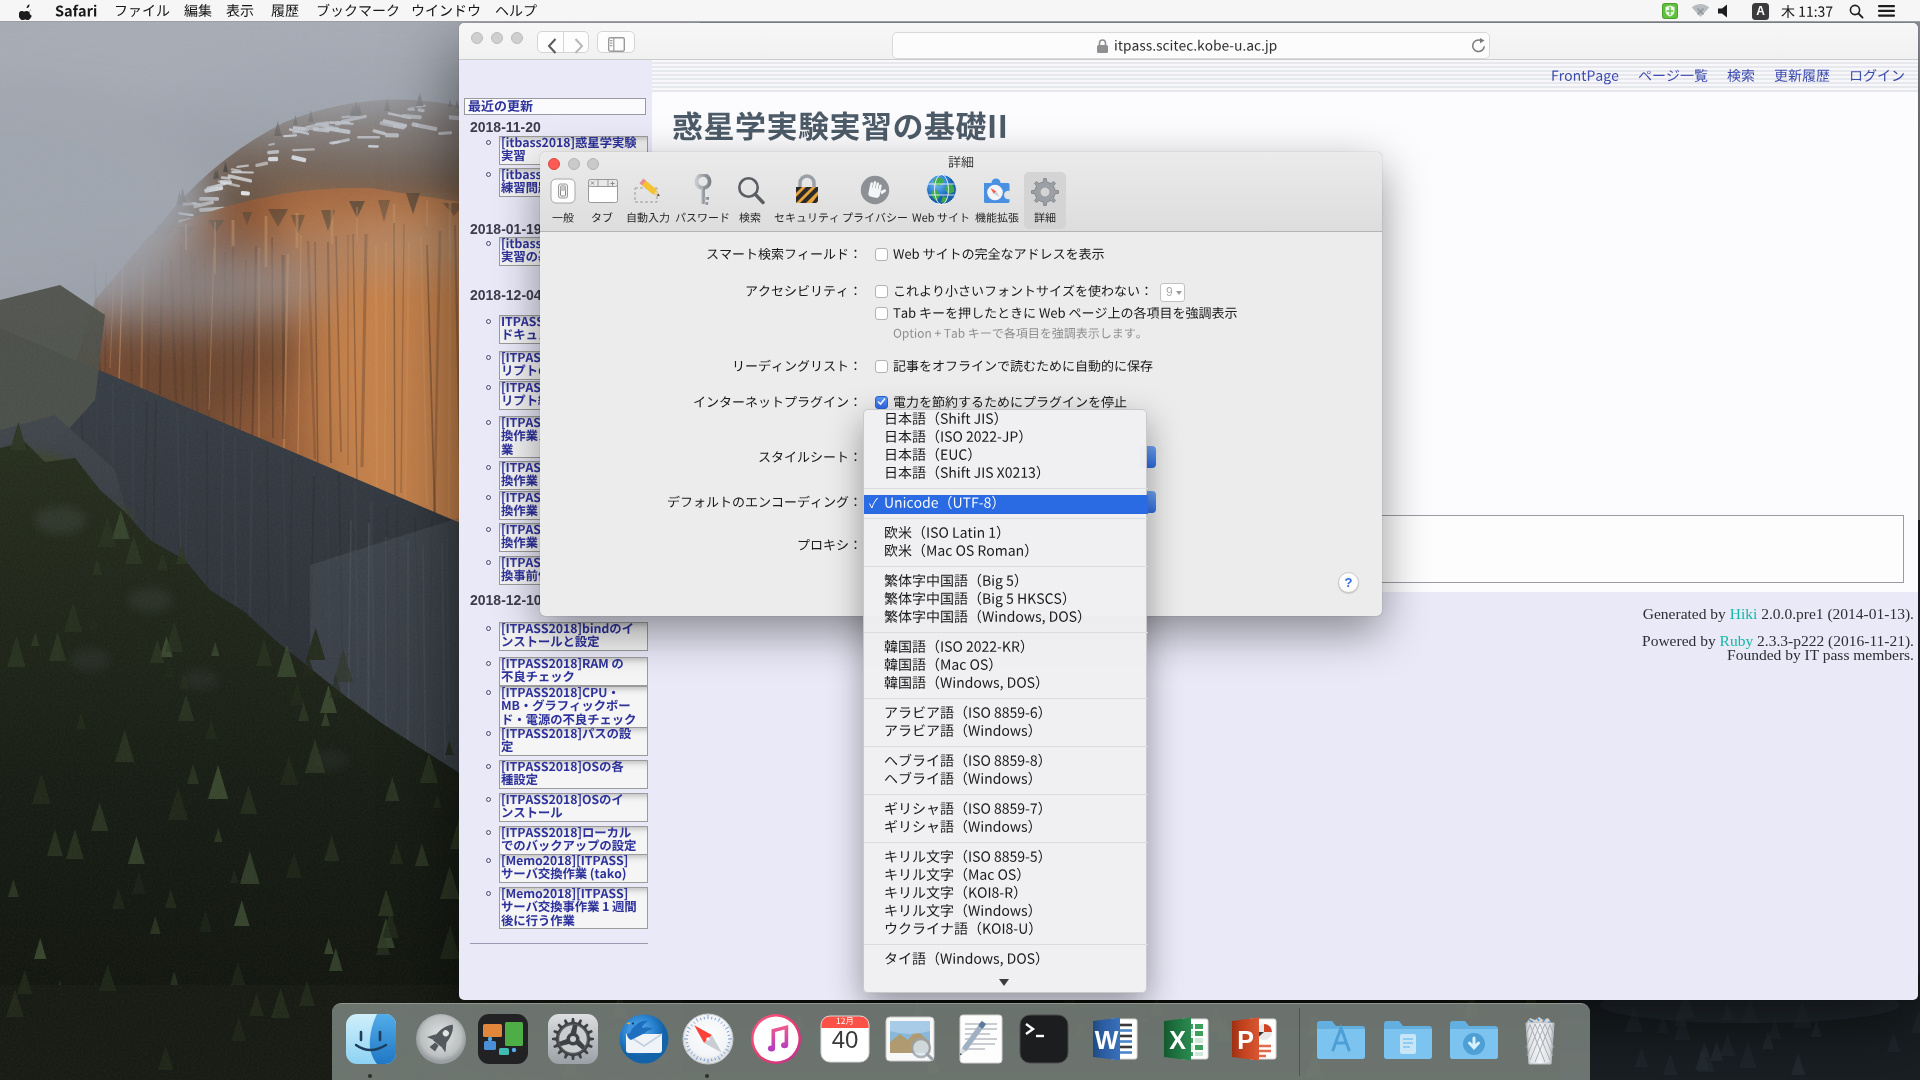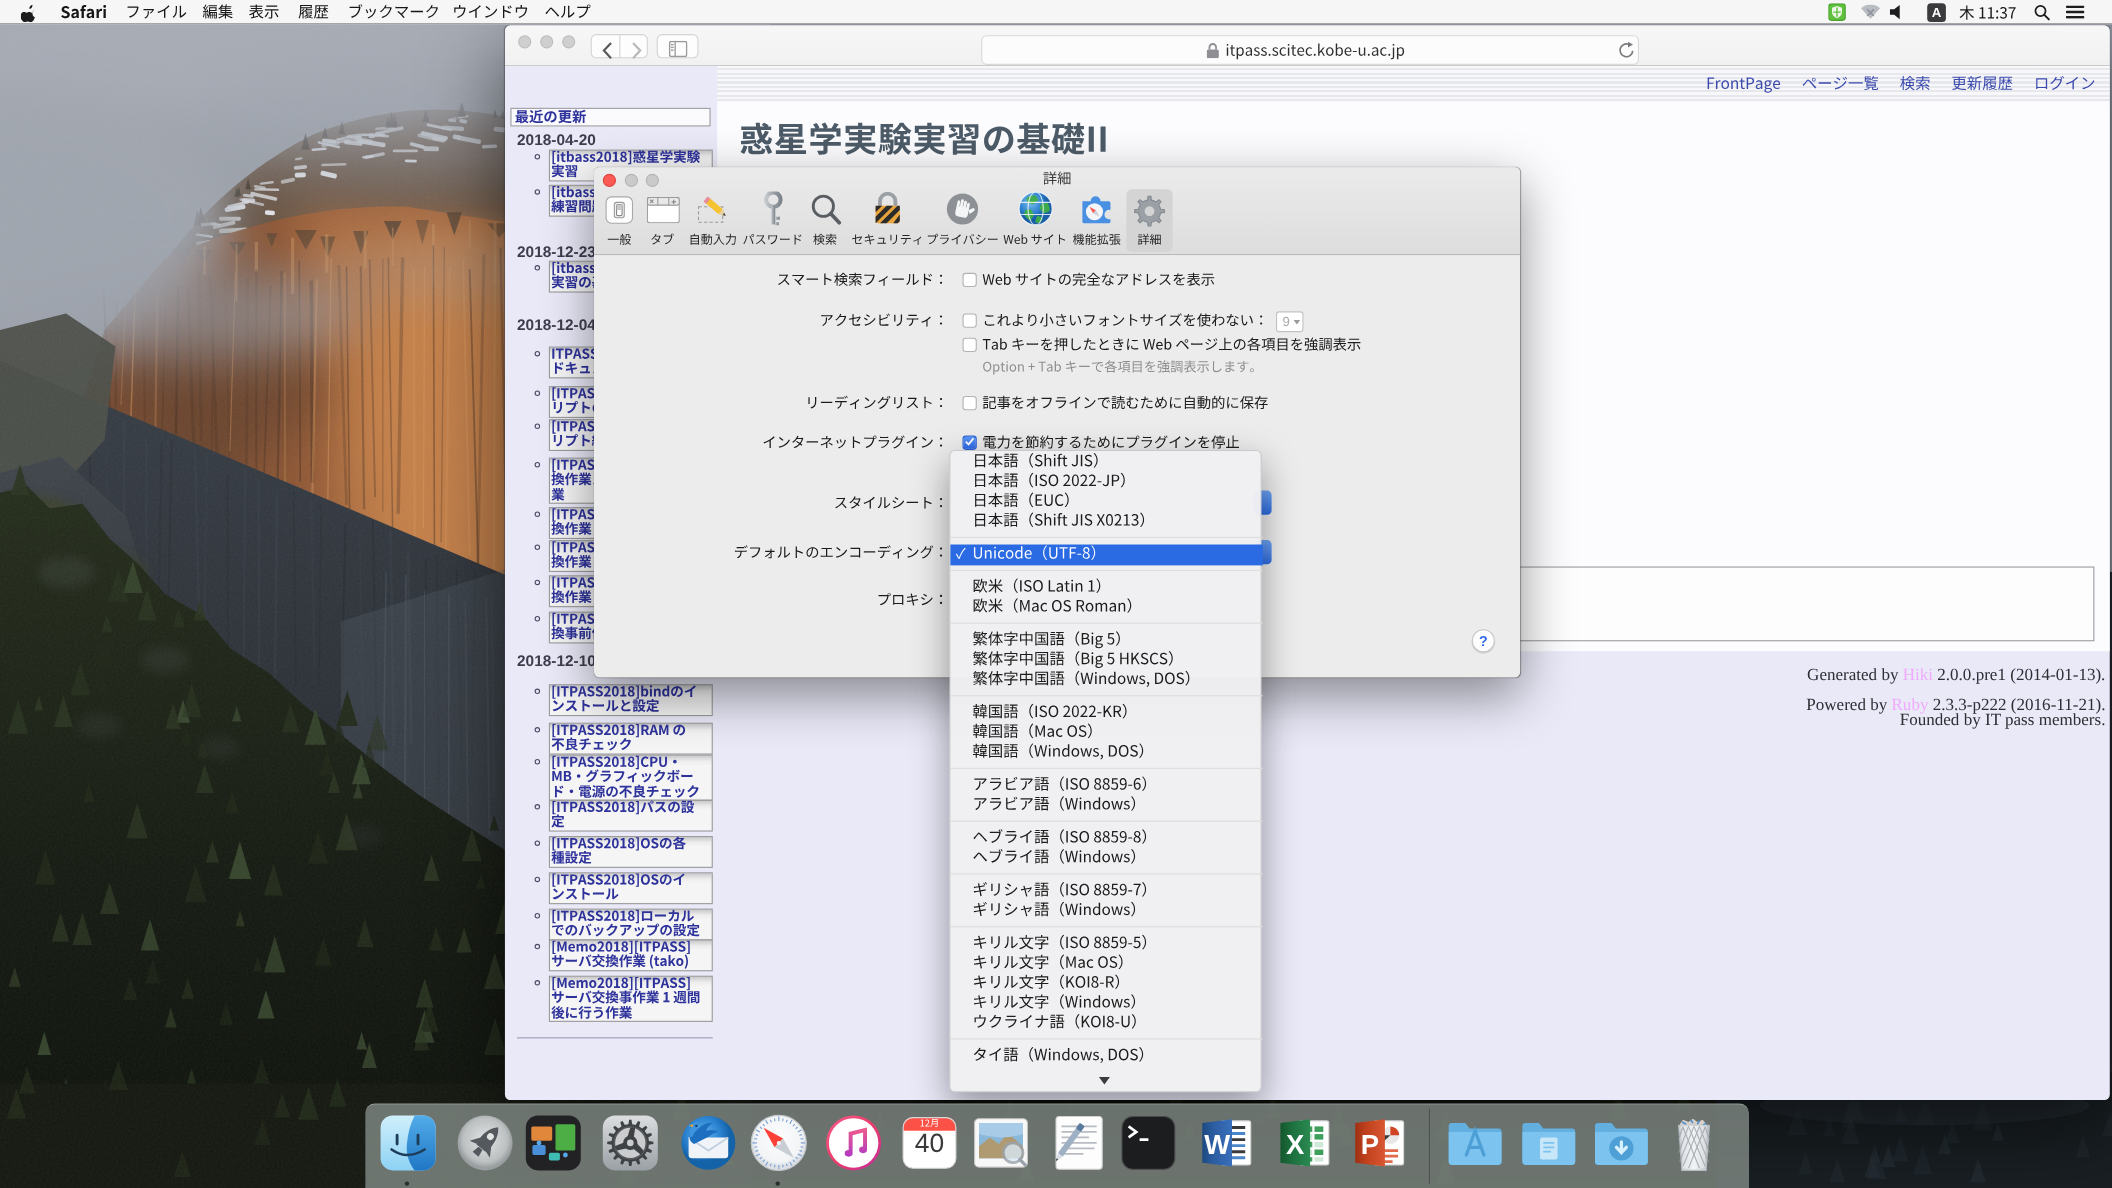--- a/index.html
+++ b/index.html
@@ -16,21 +16,21 @@
 #urlfield{position:absolute;left:433px;top:9px;width:598px;height:27px;background:#fcfcfc;border:1px solid #d9d9d9;border-radius:5px}
 #stripes{position:absolute;left:193px;top:37px;width:1266px;height:32px;background:repeating-linear-gradient(180deg,#f8f8fa 0 2px,#e7e7ee 2px 4px)}
 #mainwhite{position:absolute;left:193px;top:69px;width:1266px;height:500px;background:#fcfcfe}
 #formbox{position:absolute;left:209px;top:492px;width:1236px;height:68px;background:#fdfdfe;border:1px solid #9a9aa2}
 #sbhr{position:absolute;left:11px;top:920px;width:178px;height:1px;background:#9a9ab4}
 #sbhead{position:absolute;left:5px;top:75px;width:182px;height:17px;background:#fbfbfd;border:1px solid #9a9aa0}
 .sbdate{position:absolute;left:470px;width:110px;font-size:14px;font-weight:bold;color:#3d3d4e;z-index:12}
 .sbitem{position:absolute;left:499px;width:149px;background:linear-gradient(180deg,#c9c9c9 0,#ededed 5px,#f5f5f5 9px);border:1px solid #9b9b9b;z-index:11}
 .sbbul{position:absolute;left:486px;width:5px;height:5px;border:1.4px solid #4a4a66;border-radius:50%;z-index:11}
 .foot{position:absolute;right:6px;text-align:right;font-family:"Liberation Serif",serif;font-size:15.5px;color:#2d2d33;z-index:12}
-.foot a{color:#f0abfc}
+.foot a{color:#14b8a6}
 #dlg{position:absolute;left:540px;top:152px;width:842px;height:464px;border-radius:5px;background:#ececec;box-shadow:0 16px 46px rgba(0,0,0,.42),0 0 1px rgba(0,0,0,.45);z-index:20}
 #dlghead{position:absolute;left:0;top:0;width:100%;height:80px;background:linear-gradient(#ebebeb,#dddddd);border-bottom:1px solid #b4b4b4;border-radius:5px 5px 0 0}
 .dtl{position:absolute;top:6px;width:12px;height:12px;border-radius:6px;background:#cacaca;border:1px solid #b4b4b4}
 #dlgsel{position:absolute;left:484px;top:20px;width:42px;height:57px;background:#d4d4d4;border-radius:5px}
 .dsvg{position:absolute;z-index:21}
 .cb{position:absolute;width:13px;height:13px;background:#fff;border:1px solid #b2b2b2;border-radius:3px;z-index:21}
 .cbc{position:absolute;width:13px;height:13px;background:linear-gradient(#5a97f8,#2f6ae8);border:1px solid #2a62d8;border-radius:3px;z-index:21}
 #ninepop{position:absolute;left:1160px;top:283px;width:25px;height:19px;background:#fff;border:1px solid #c2c2c2;border-radius:3px;font-size:12px;color:#aaa;line-height:17px;padding-left:5px;z-index:21}
 #ninechev{position:absolute;right:2px;top:7px;width:0;height:0;border-left:3.5px solid transparent;border-right:3.5px solid transparent;border-top:4px solid #9a9a9a}
 #helpbtn{position:absolute;left:1338px;top:572px;width:21px;height:21px;border-radius:50%;background:#fdfdfd;border:1px solid #c8c8c8;box-shadow:0 1px 1px rgba(0,0,0,.15);color:#2f6ae8;font-size:13px;font-weight:bold;text-align:center;line-height:20px;z-index:21}
@@ -926,22 +926,22 @@
     </svg>
     <div id="stripes"></div>
     <div id="mainwhite"></div>
     <div id="formbox"></div>
     <div id="sbhr"></div>
     <div id="sbhead"></div>
   </div>
 <div class="foot" style="top:605px"><span>Generated by </span><a>Hiki</a><span> 2.0.0.pre1 (2014-01-13).</span></div>
 <div class="foot" style="top:632px"><span>Powered by </span><a>Ruby</a><span> 2.3.3-p222 (2016-11-21).</span></div>
 <div class="foot" style="top:646px"><span>Founded by IT pass members.</span></div>
-<div class="sbdate" style="top:119px">2018-04-20</div>
-<div class="sbdate" style="top:221px">2018-12-23</div>
+<div class="sbdate" style="top:119px">2018-11-20</div>
+<div class="sbdate" style="top:221px">2018-01-19</div>
 <div class="sbdate" style="top:287px">2018-12-04</div>
 <div class="sbdate" style="top:592px">2018-12-10</div>
 <div class="sbitem" style="top:136px;height:29px"></div>
 <div class="sbbul" style="top:140px"></div>
 <div class="sbitem" style="top:168px;height:29px"></div>
 <div class="sbbul" style="top:172px"></div>
 <div class="sbitem" style="top:237px;height:29px"></div>
 <div class="sbbul" style="top:241px"></div>
 <div class="sbitem" style="top:315px;height:29px"></div>
 <div class="sbbul" style="top:319px"></div>

